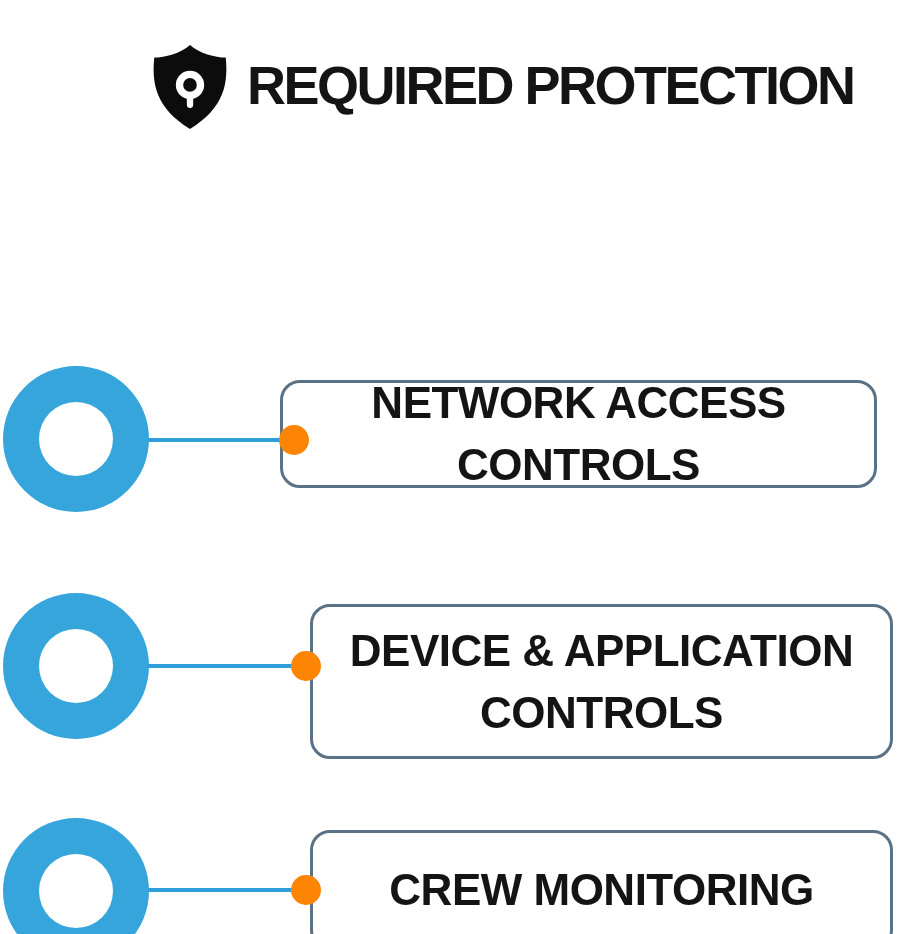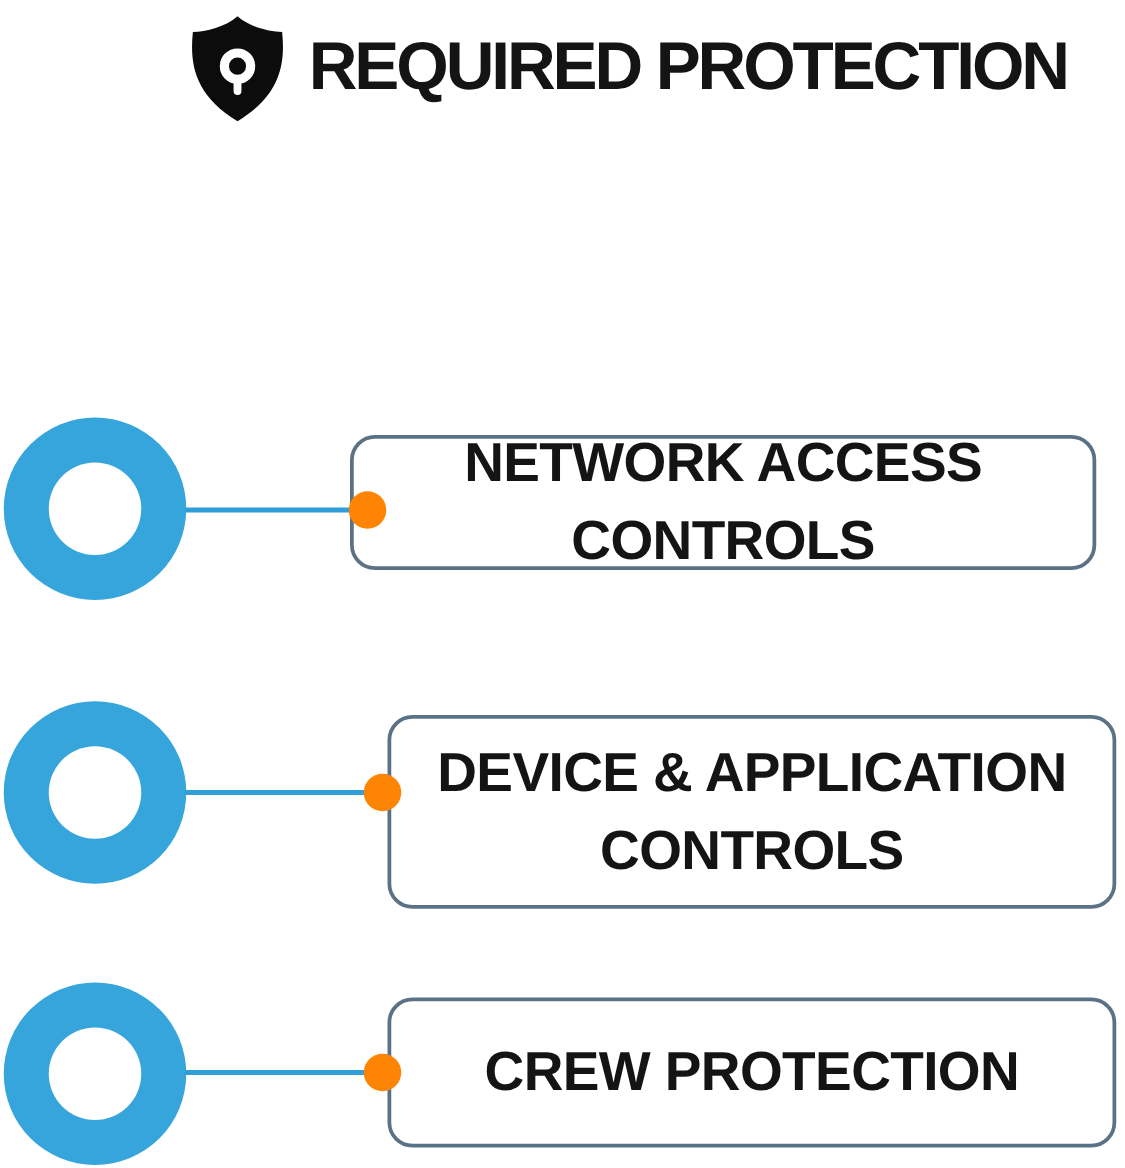--- a/index.html
+++ b/index.html
@@ -8,21 +8,21 @@
     position: relative;
     background: #ffffff;
     font-family: "Liberation Sans", sans-serif;
     overflow: hidden;
     --circle-blue: #35A5DC;
     --connector-blue: #2F9FD9;
     --dot-orange: #FD8503;
     --box-border: #5B7286;
     --text-dark: #141414;
   }
-  .abs { position: absolute; }
+  .abs { position: absolute; margin-top: 32px; }
 
   
   .shield-icon { left: 148px; top: 10px; width: 84px; height: 90px; }
   .title {
     left: 247px; top: 53px; transform: translateY(-50%);
     font-size: 54px; font-weight: bold; letter-spacing: -2.5px;
     color: var(--text-dark); white-space: nowrap;
   }
 
   
@@ -98,15 +98,15 @@
   <div class="label-text">DEVICE &amp; APPLICATION
 CONTROLS</div>
 </div>
 <div class="abs dot dot-2"></div>
 
 <div class="abs big-circle circle-3">
   <div class="inner"></div>
 </div>
 <div class="abs connector connector-3"></div>
 <div class="abs label-box box-3">
-  <div class="label-text">CREW PROTECTION</div>
+  <div class="label-text">CREW MONITORING</div>
 </div>
 <div class="abs dot dot-3"></div>
 
 </body></html>

